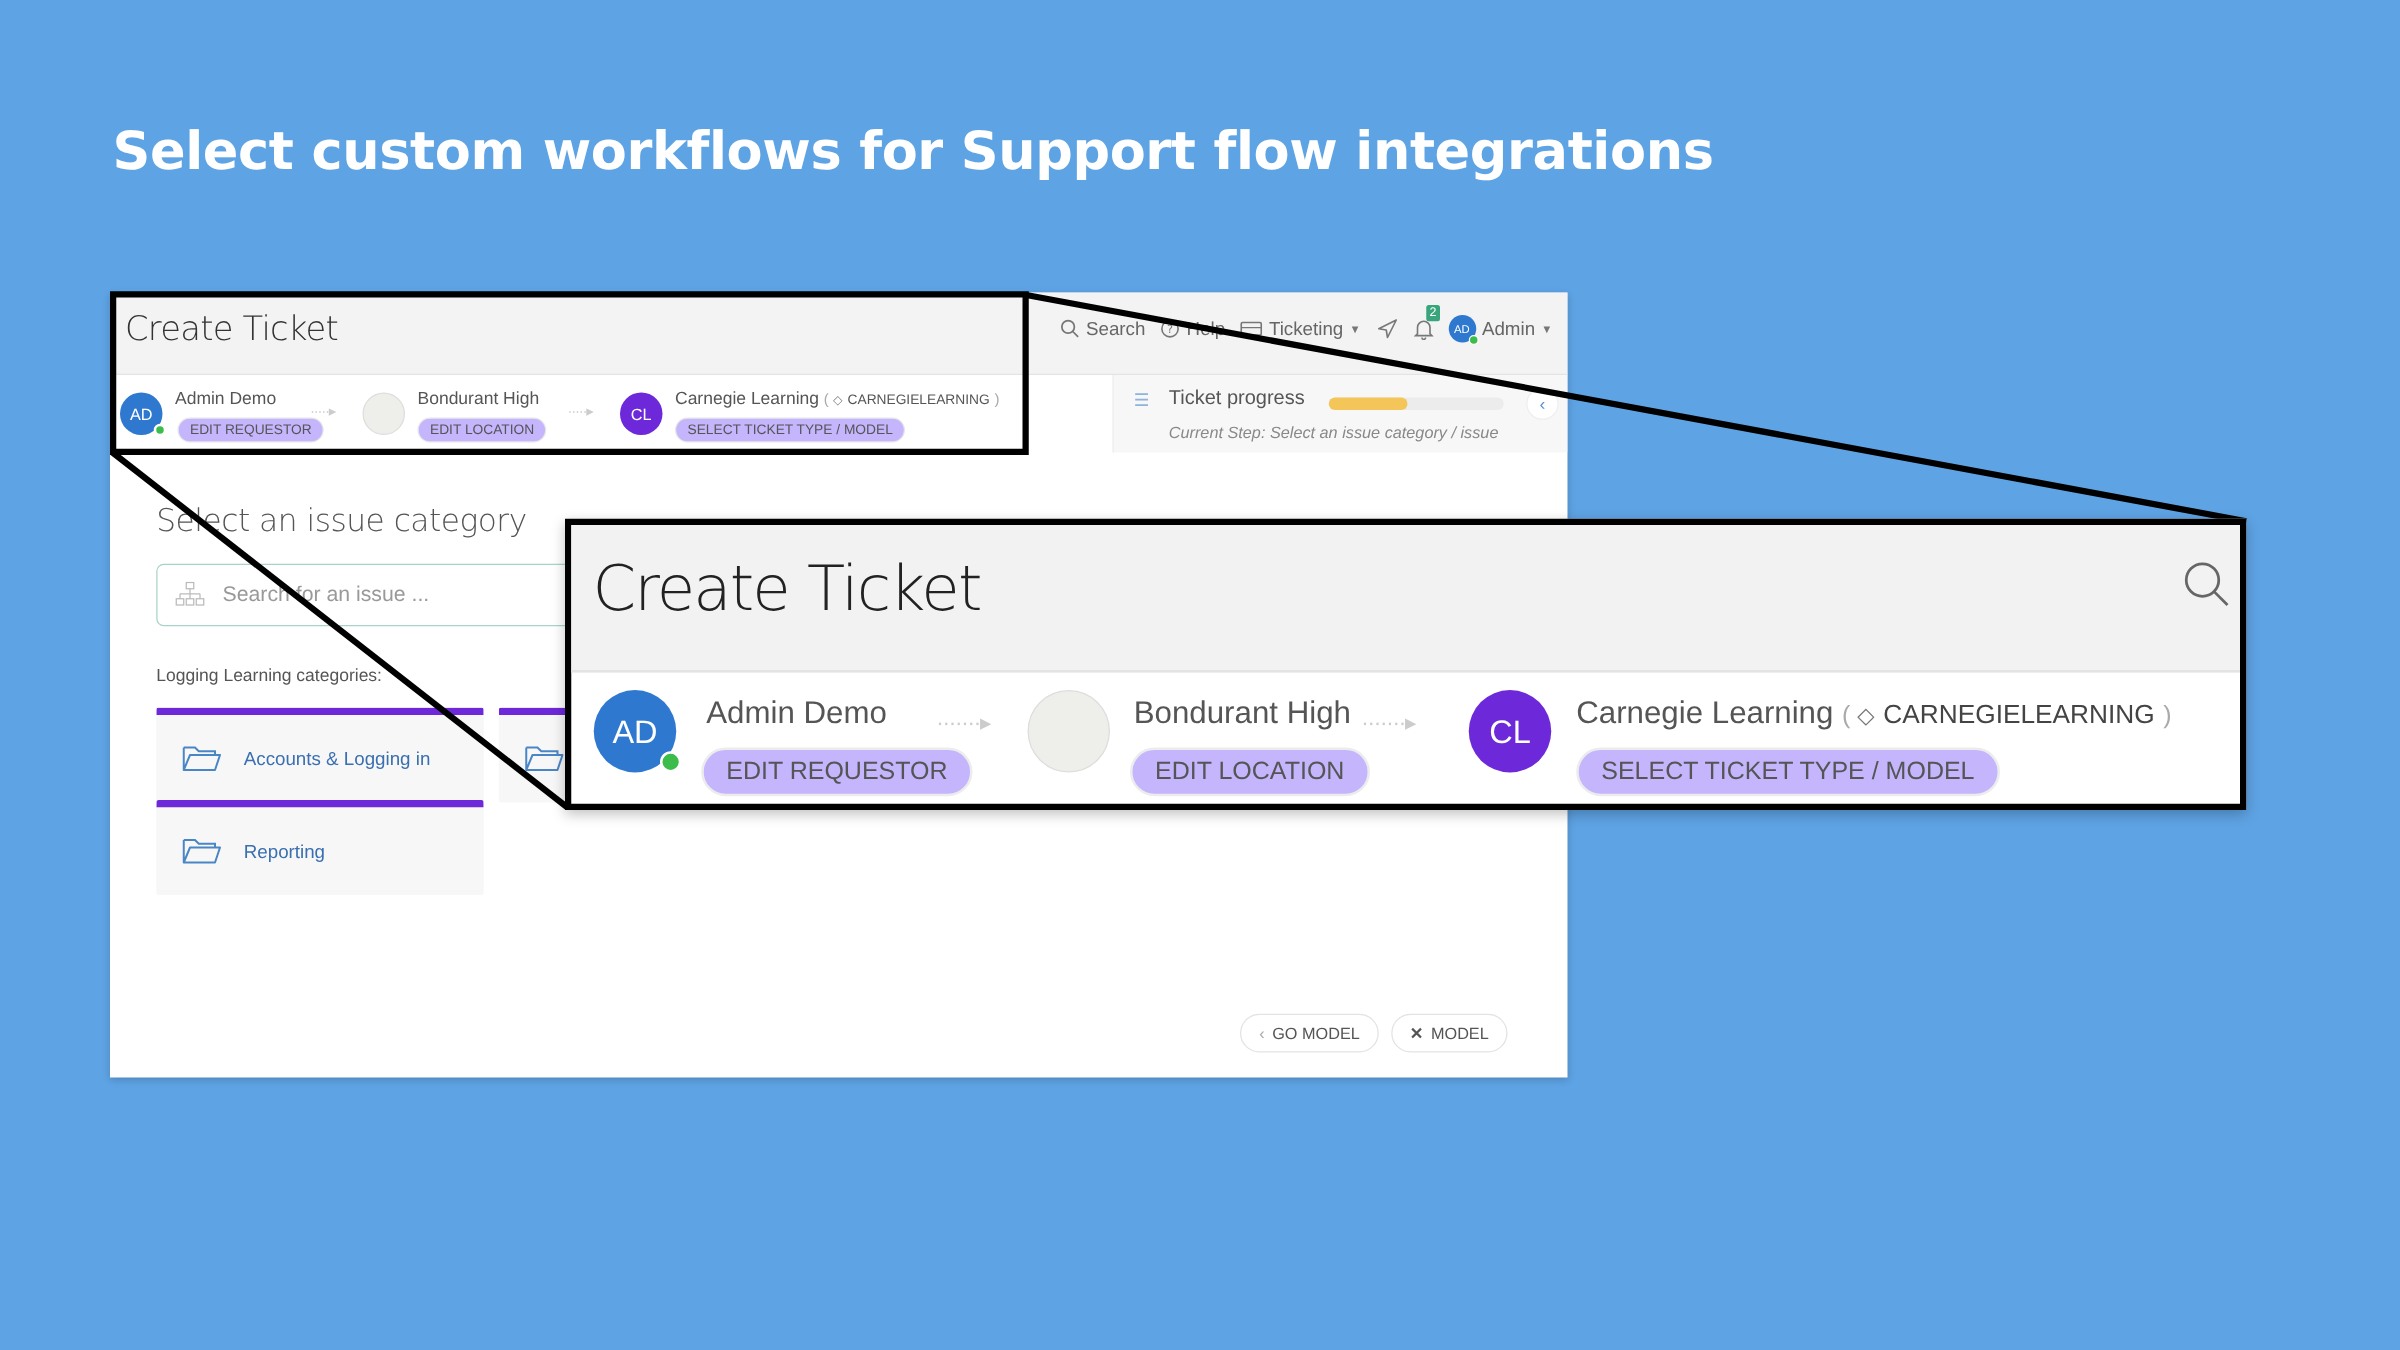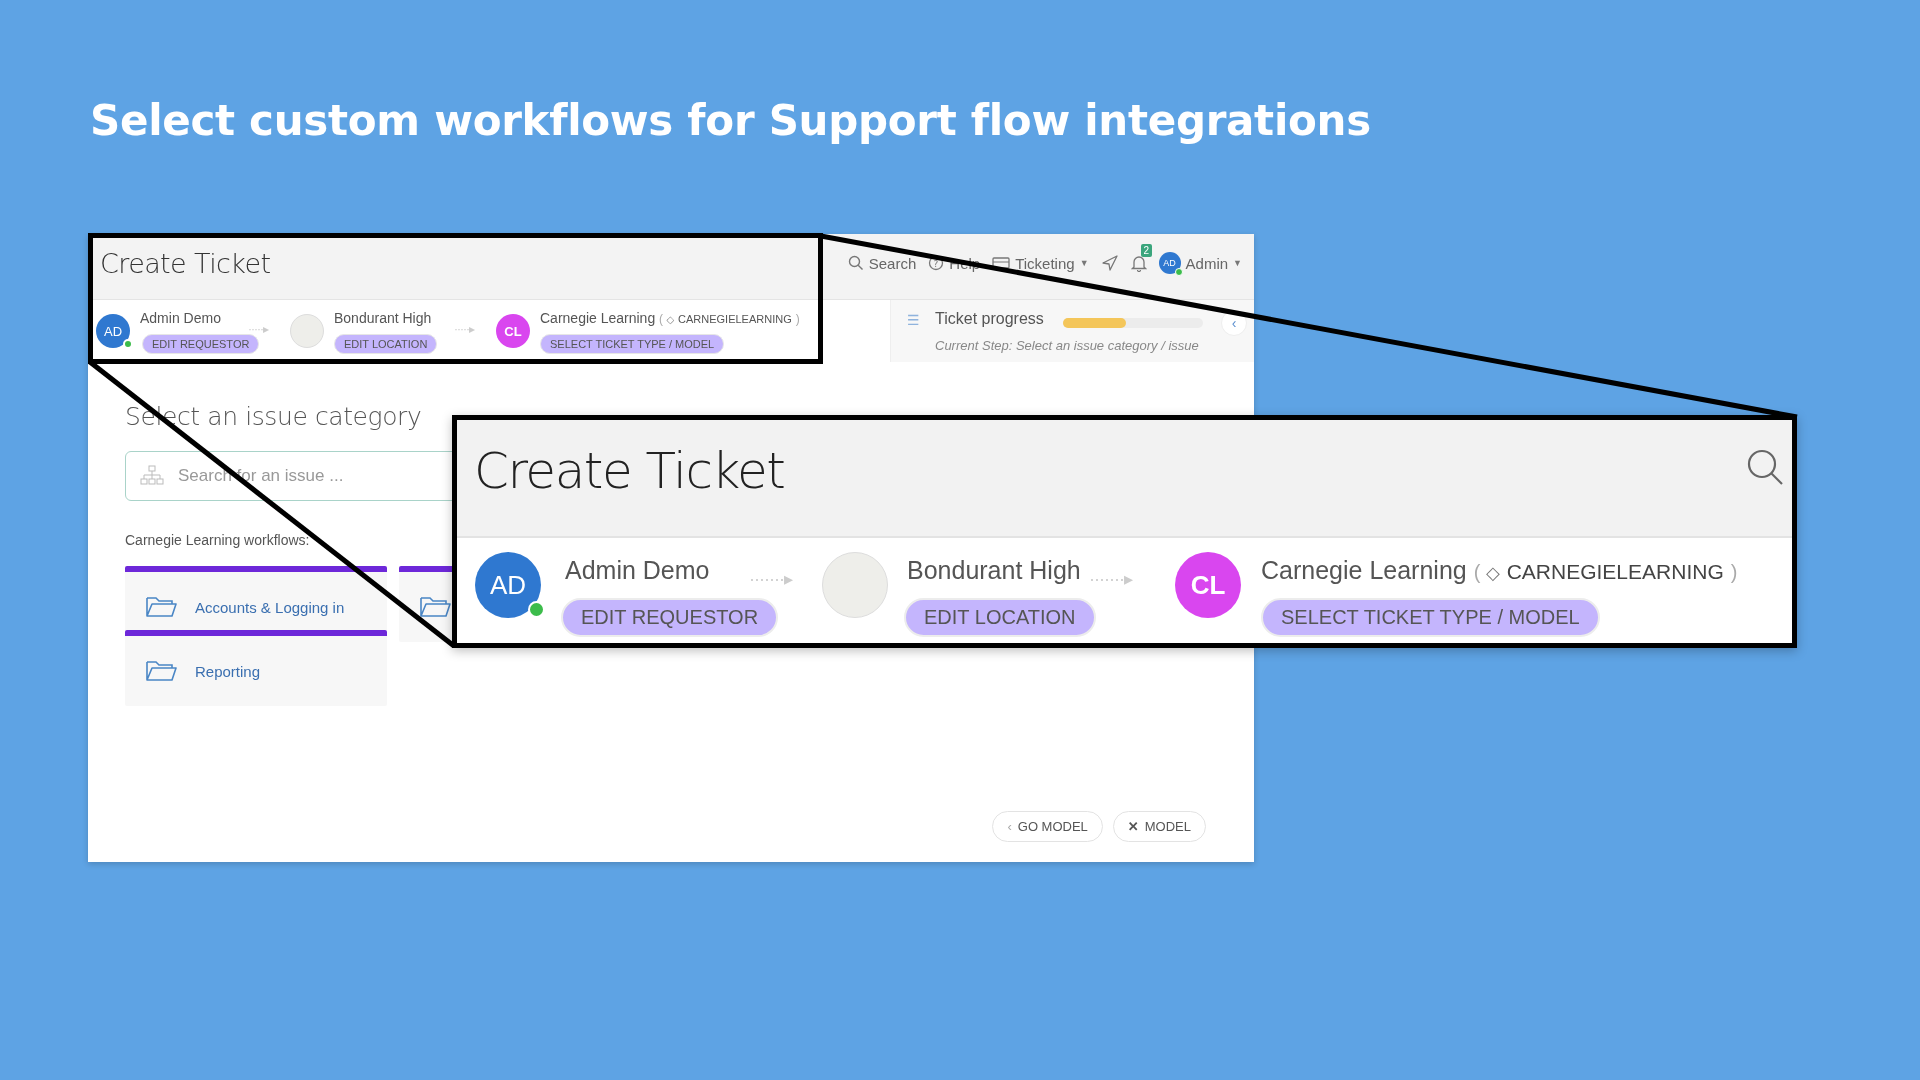--- a/index.html
+++ b/index.html
@@ -75,21 +75,21 @@
     border: 1px solid #e6e6e6; border-radius: 12px;
     font-size: 11px; color: #555; padding: 3px 9px; white-space: nowrap;
     background: #c4b5fd;
   }
   .av {
     position: absolute; border-radius: 50%;
     display: flex; align-items: center; justify-content: center;
   }
   .av-ad { background: #2f78d0; color: #fff; }
   .av-loc { background: #eeeeea; border: 1px solid #ddd; }
-  .av-cl { background: #d946ef; color: #fff; font-weight: 700; }
+  .av-cl { background: #6d28d9; color: #fff; font-weight: 400; }
   .online { position: absolute; border-radius: 50%; background: #3cbc4b; border: 2px solid #fff; }
   .arrow { position: absolute; color: #ccc; font-size: 12px; letter-spacing: -1px; }
 
   
   .progress-panel {
     position: absolute; left: 802px; top: 66px; width: 364px; height: 62px;
     background: #f7f7f7; border-left: 1px solid #eee;
   }
   .progress-title { position: absolute; left: 44px; top: 10px; font-size: 16px; color: #555; }
   .progress-icon { position: absolute; left: 16px; top: 12px; color: #8fb3dd; font-size: 14px; }
@@ -269,40 +269,40 @@
           <line x1="4" y1="10" x2="4" y2="14" stroke="#bbb"></line>
           <line x1="12" y1="10" x2="12" y2="14" stroke="#bbb"></line>
           <line x1="20" y1="10" x2="20" y2="14" stroke="#bbb"></line>
           <rect x="1" y="14" width="6" height="5" fill="none" stroke="#bbb"></rect>
           <rect x="9" y="14" width="6" height="5" fill="none" stroke="#bbb"></rect>
           <rect x="17" y="14" width="6" height="5" fill="none" stroke="#bbb"></rect>
         </svg>
     </span>
     <input type="text" placeholder="Search for an issue ..." style="">
   </div>
-  <div class="cat-label">Carnegie Learning workflows:</div>
+  <div class="cat-label">Logging Learning categories:</div>
 
   <div class="tile" style="left:37px;top:332px">
     <span class="folder">
       <svg width="32" height="24" viewBox="0 0 32 24">
           <path d="M2 4 H11 L14 7 H27 V10" fill="none" stroke="#4a86c5" stroke-width="1.6"></path>
           <path d="M2 4 V22 H27 L31 10 H7 L2 22" fill="none" stroke="#4a86c5" stroke-width="1.6" stroke-linejoin="round"></path>
         </svg>
     </span>
     <span class="tlabel">Accounts &amp; Logging in</span>
   </div>
   <div class="tile" style="left:311px;top:332px;width:100px">
     <span class="folder">
       <svg width="32" height="24" viewBox="0 0 32 24">
           <path d="M2 4 H11 L14 7 H27 V10" fill="none" stroke="#4a86c5" stroke-width="1.6"></path>
           <path d="M2 4 V22 H27 L31 10 H7 L2 22" fill="none" stroke="#4a86c5" stroke-width="1.6" stroke-linejoin="round"></path>
         </svg>
     </span>
   </div>
-  <div class="tile" style="left:37px;top:396px">
+  <div class="tile" style="left:37px;top:406px">
     <span class="folder">
       <svg width="32" height="24" viewBox="0 0 32 24">
           <path d="M2 4 H11 L14 7 H27 V10" fill="none" stroke="#4a86c5" stroke-width="1.6"></path>
           <path d="M2 4 V22 H27 L31 10 H7 L2 22" fill="none" stroke="#4a86c5" stroke-width="1.6" stroke-linejoin="round"></path>
         </svg>
     </span>
     <span class="tlabel">Reporting</span>
   </div>
 
   <div class="btn-row">

